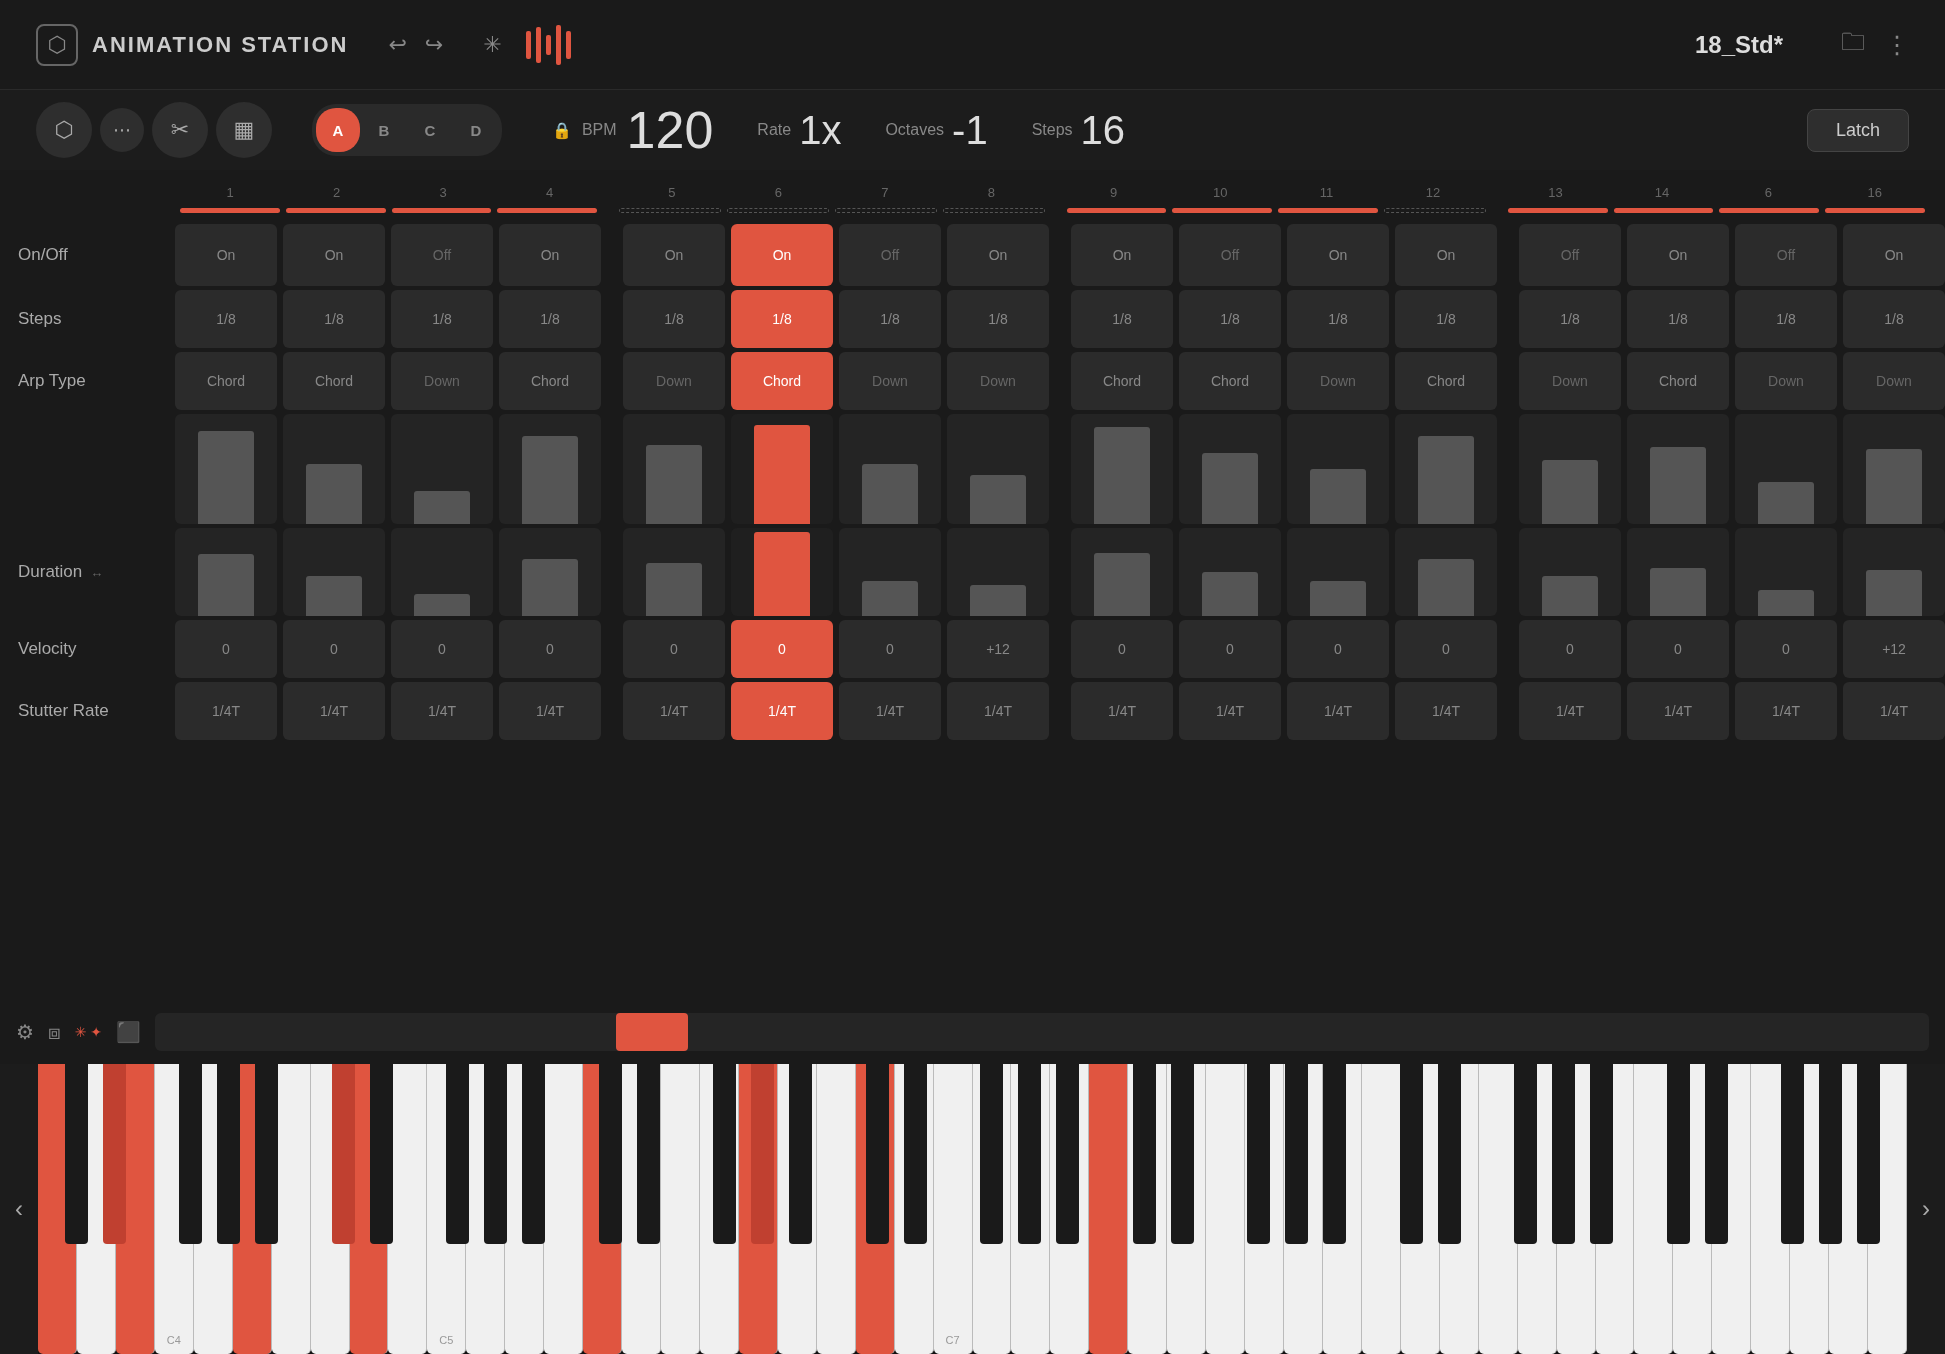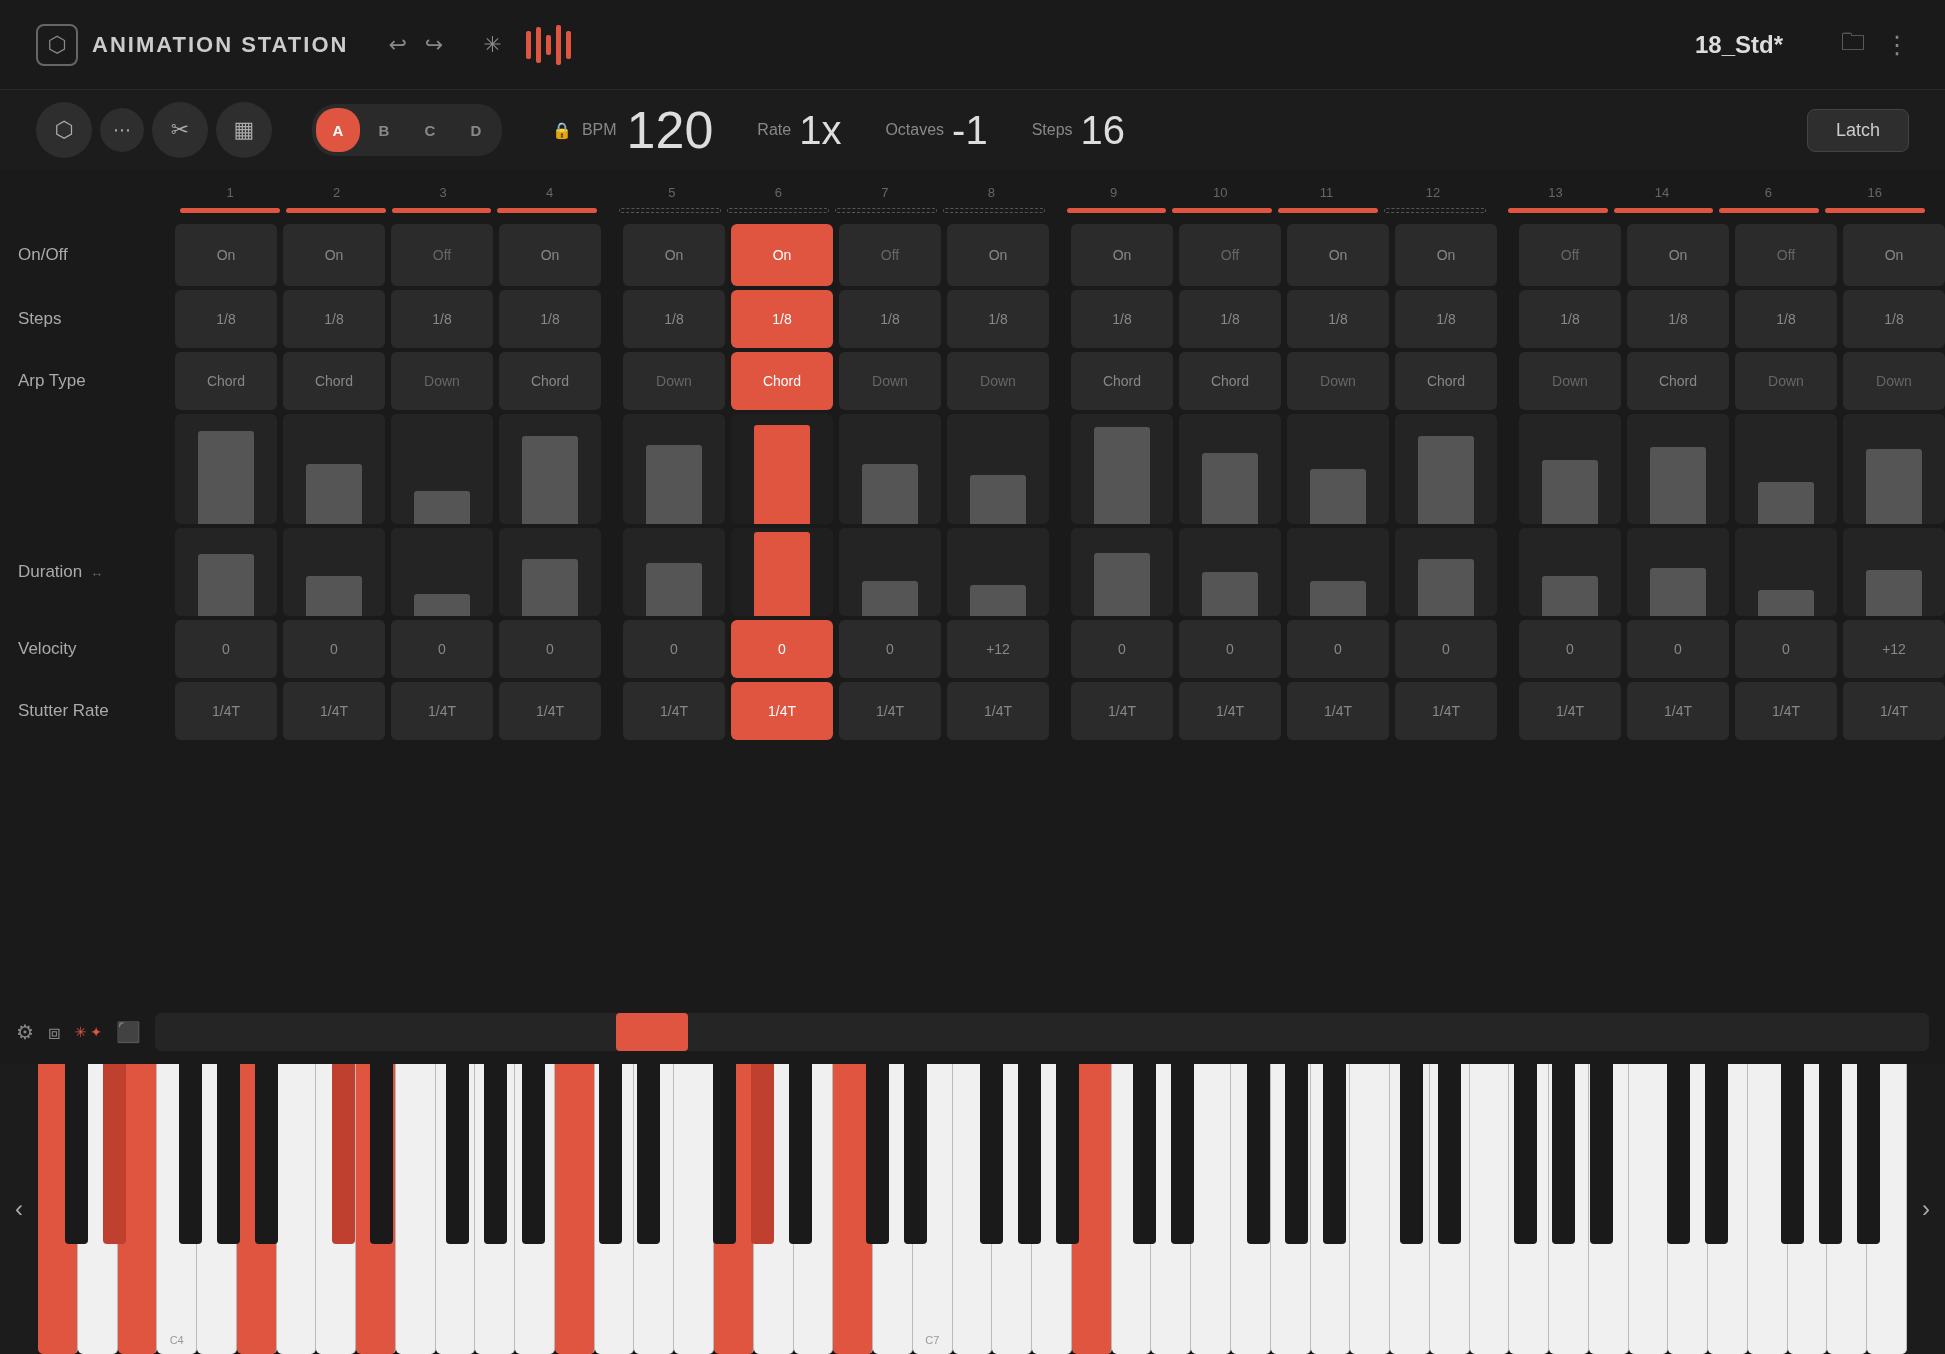--- a/index.html
+++ b/index.html
@@ -512,20 +512,23 @@
         <div style="flex: 1 1 0%; background: rgb(224, 85, 64); border-right: 1px solid rgb(187, 187, 187); border-radius: 0px 0px 5px 5px; position: relative; cursor: pointer;"></div>
         <div style="flex: 1 1 0%; background: rgb(240, 240, 240); border-right: 1px solid rgb(187, 187, 187); border-radius: 0px 0px 5px 5px; position: relative; cursor: pointer;">
           <div style="position: absolute; bottom: 8px; left: 0px; right: 0px; text-align: center; font-size: 11px; color: rgb(153, 153, 153); margin-top: 44px;">C4</div>
         </div>
         <div style="flex: 1 1 0%; background: rgb(240, 240, 240); border-right: 1px solid rgb(187, 187, 187); border-radius: 0px 0px 5px 5px; position: relative; cursor: pointer;"></div>
         <div style="flex: 1 1 0%; background: rgb(224, 85, 64); border-right: 1px solid rgb(187, 187, 187); border-radius: 0px 0px 5px 5px; position: relative; cursor: pointer;"></div>
         <div style="flex: 1 1 0%; background: rgb(240, 240, 240); border-right: 1px solid rgb(187, 187, 187); border-radius: 0px 0px 5px 5px; position: relative; cursor: pointer;"></div>
         <div style="flex: 1 1 0%; background: rgb(240, 240, 240); border-right: 1px solid rgb(187, 187, 187); border-radius: 0px 0px 5px 5px; position: relative; cursor: pointer;"></div>
         <div style="flex: 1 1 0%; background: rgb(224, 85, 64); border-right: 1px solid rgb(187, 187, 187); border-radius: 0px 0px 5px 5px; position: relative; cursor: pointer;"></div>
         <div style="flex: 1 1 0%; background: rgb(240, 240, 240); border-right: 1px solid rgb(187, 187, 187); border-radius: 0px 0px 5px 5px; position: relative; cursor: pointer;"></div>
+        <div style="flex: 1 1 0%; background: rgb(240, 240, 240); border-right: 1px solid rgb(187, 187, 187); border-radius: 0px 0px 5px 5px; position: relative; cursor: pointer;">
+          <div style="position: absolute; bottom: 8px; left: 0px; right: 0px; text-align: center; font-size: 11px; color: rgb(153, 153, 153);">C5</div>
+        </div>
         <div style="flex: 1 1 0%; background: rgb(240, 240, 240); border-right: 1px solid rgb(187, 187, 187); border-radius: 0px 0px 5px 5px; position: relative; cursor: pointer;"></div>
         <div style="flex: 1 1 0%; background: rgb(240, 240, 240); border-right: 1px solid rgb(187, 187, 187); border-radius: 0px 0px 5px 5px; position: relative; cursor: pointer;"></div>
         <div style="flex: 1 1 0%; background: rgb(240, 240, 240); border-right: 1px solid rgb(187, 187, 187); border-radius: 0px 0px 5px 5px; position: relative; cursor: pointer;"></div>
         <div style="flex: 1 1 0%; background: rgb(224, 85, 64); border-right: 1px solid rgb(187, 187, 187); border-radius: 0px 0px 5px 5px; position: relative; cursor: pointer;"></div>
         <div style="flex: 1 1 0%; background: rgb(240, 240, 240); border-right: 1px solid rgb(187, 187, 187); border-radius: 0px 0px 5px 5px; position: relative; cursor: pointer;"></div>
         <div style="flex: 1 1 0%; background: rgb(240, 240, 240); border-right: 1px solid rgb(187, 187, 187); border-radius: 0px 0px 5px 5px; position: relative; cursor: pointer;"></div>
         <div style="flex: 1 1 0%; background: rgb(240, 240, 240); border-right: 1px solid rgb(187, 187, 187); border-radius: 0px 0px 5px 5px; position: relative; cursor: pointer;"></div>
         <div style="flex: 1 1 0%; background: rgb(224, 85, 64); border-right: 1px solid rgb(187, 187, 187); border-radius: 0px 0px 5px 5px; position: relative; cursor: pointer;"></div>
         <div style="flex: 1 1 0%; background: rgb(240, 240, 240); border-right: 1px solid rgb(187, 187, 187); border-radius: 0px 0px 5px 5px; position: relative; cursor: pointer;"></div>
         <div style="flex: 1 1 0%; background: rgb(240, 240, 240); border-right: 1px solid rgb(187, 187, 187); border-radius: 0px 0px 5px 5px; position: relative; cursor: pointer;"></div>

